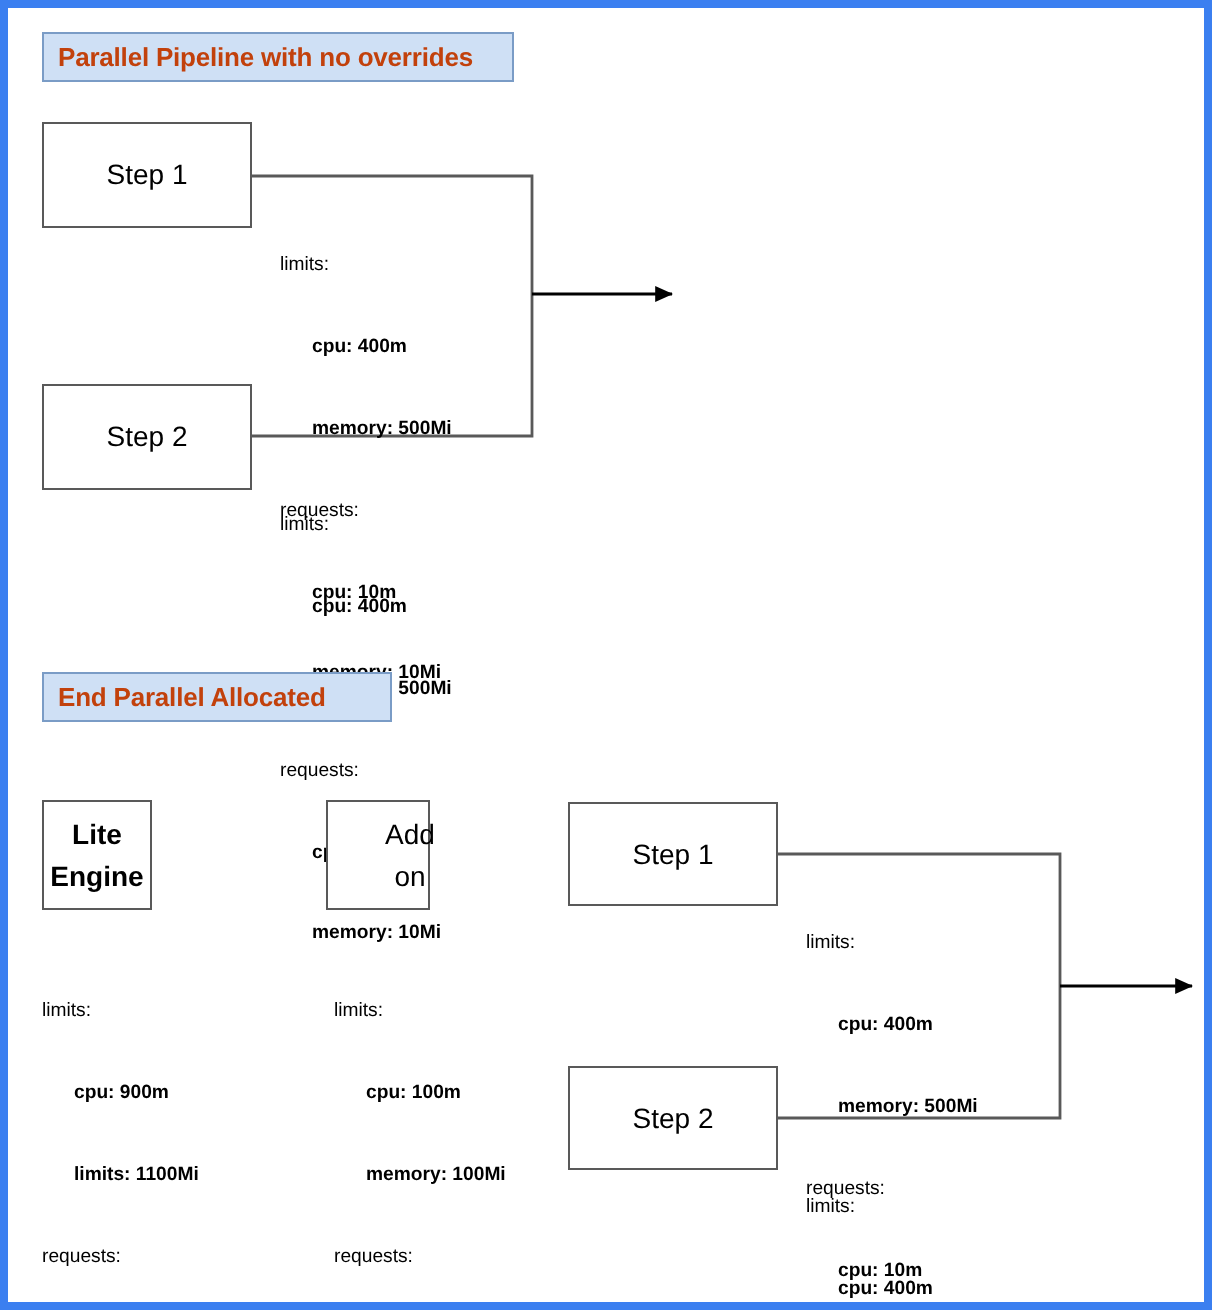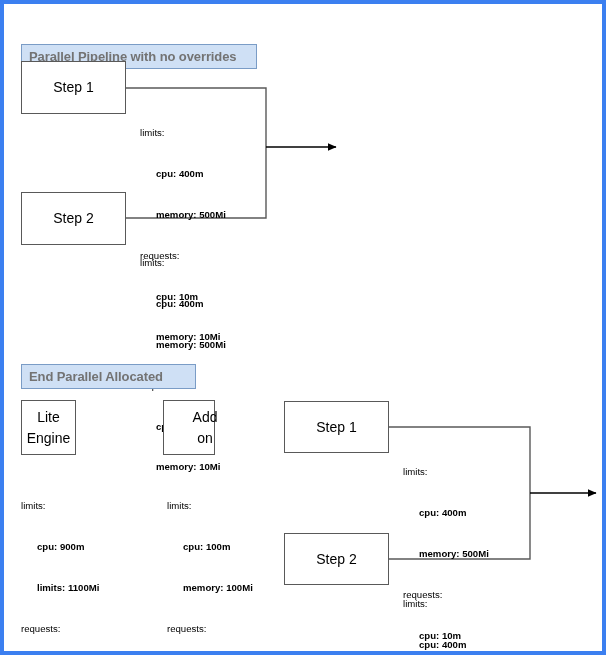--- a/index.html
+++ b/index.html
@@ -17,26 +17,25 @@
     font-family: "Liberation Sans", sans-serif;
     overflow: hidden;
   }
   .banner {
     position: absolute;
     background: #cfe0f5;
     border: 1px solid #7a9cc6;
     box-sizing: border-box;
     font-size: 13px;
     font-weight: bold;
-    color: #737373;
+    color: #c2410c;
     display: flex;
     align-items: center;
     padding-left: 7px;
     letter-spacing: -0.1px;
-    margin-top: 28px;
   }
   .node {
     position: absolute;
     background: #ffffff;
     border: 1.4px solid #595959;
     box-sizing: border-box;
     display: flex;
     flex-direction: column;
     align-items: center;
     justify-content: center;
@@ -113,21 +112,21 @@
     <span class="ind">memory: 500Mi</span>
     <span class="top">requests:</span>
     <span class="ind">cpu: 10m</span>
     <span class="ind">memory: 10Mi</span>
   </div>
 
   <div class="banner" style="left:17px; top:332px; width:175px; height:25px;">
     <span>End Parallel Allocated</span>
   </div>
 
-  <div class="node" style="left:17px; top:396px; width:55px; height:55px;">
+  <div class="node" style="left:17px; top:396px; width:55px; height:55px;font-weight:bold;">
     <span>Lite</span>
     <span>Engine</span>
   </div>
 
   <div class="spec" style="left:17px; top:468px;">
     <span class="top">limits:</span>
     <span class="ind">cpu: 900m</span>
     <span class="ind">limits: 1100Mi</span>
     <span class="top">requests:</span>
     

